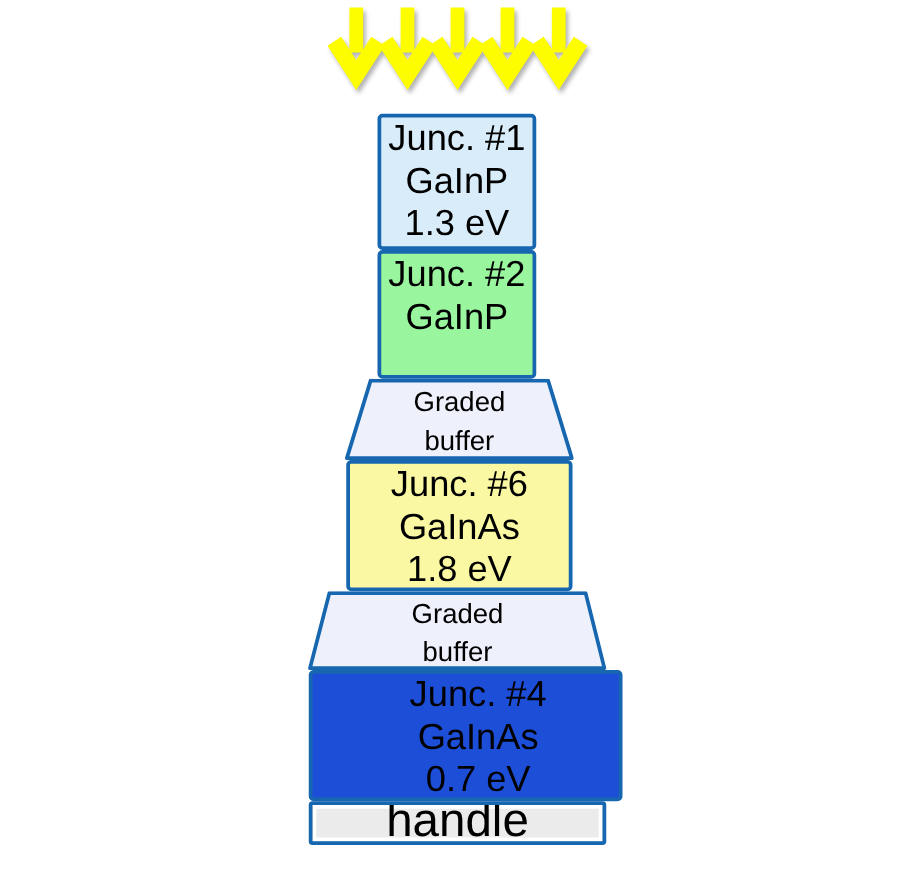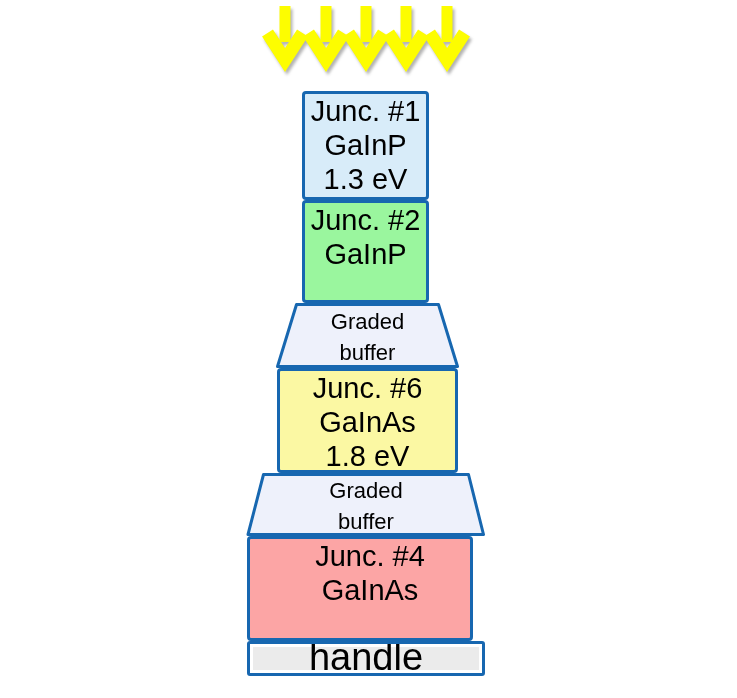--- a/index.html
+++ b/index.html
@@ -90,22 +90,23 @@
   </div>
 
   <svg class="abs" style="left:246px;top:473px;" width="240" height="65" viewBox="0 0 240 65">
     <polygon points="17.5,1.5 222.5,1.5 237.5,61.5 2,61.5" stroke="#1767b0" stroke-width="3" stroke-linejoin="round" fill="#eef1fb"></polygon>
   </svg>
   <div class="abs trap-text" style="left:246px;top:475px;width:240px;">
     <span class="ln">Graded</span>
     <span class="ln">buffer</span>
   </div>
 
-  <div class="abs layer-box" style="left: 247px; top: 536px; width: 226px; height: 105px; background-color: #fca5a5; padding-left: 20px;">
+  <div class="abs layer-box" style="left: 247px; top: 536px; width: 251px; height: 105px; background-color: #1d4ed8; padding-left: 20px;">
     <span class="ln">Junc. #4</span>
     <span class="ln">GaInAs</span>
+    <span class="ln">0.7 eV</span>
   </div>
 
   <div class="abs handle-box" style="left: 247px; top: 641px; width: 238px; height: 35px; background-color: rgb(235, 235, 235);">
     <span class="ln">handle</span>
   </div>
 
 </div>
 
 </body></html>

